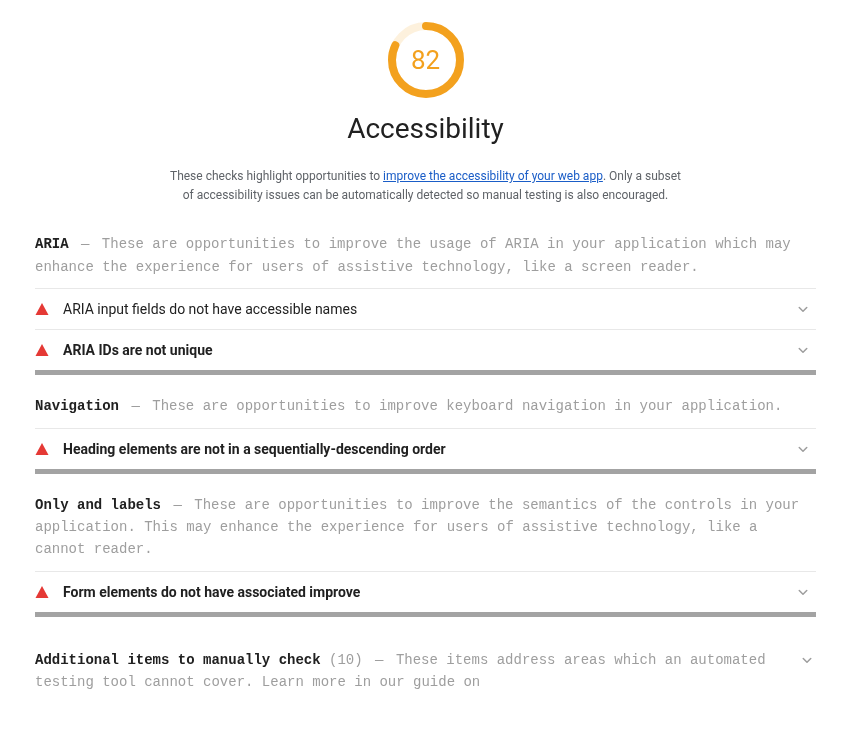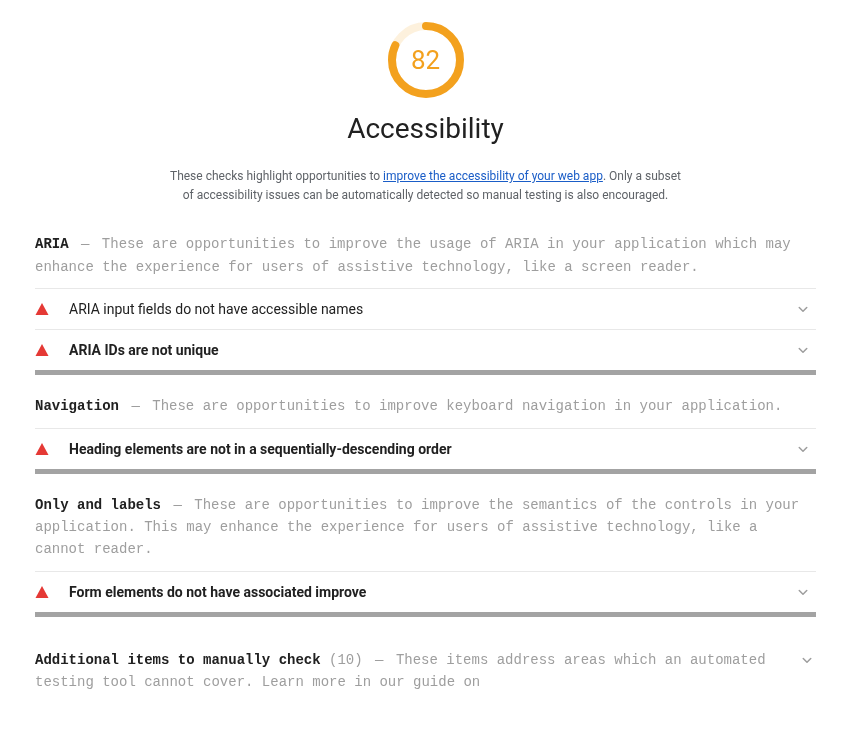--- a/index.html
+++ b/index.html
@@ -98,21 +98,20 @@
       width: 14px;
       height: 14px;
       flex-shrink: 0;
       margin-right: 14px;
       display: flex;
       align-items: center;
       justify-content: center;
     }
     .audit-text {
       flex: 1;
-      margin-left: 6px;
     }
     .chevron {
       width: 18px;
       height: 18px;
       flex-shrink: 0;
       color: #9e9e9e;
     }
     .chevron svg {
       display: block;
     }

